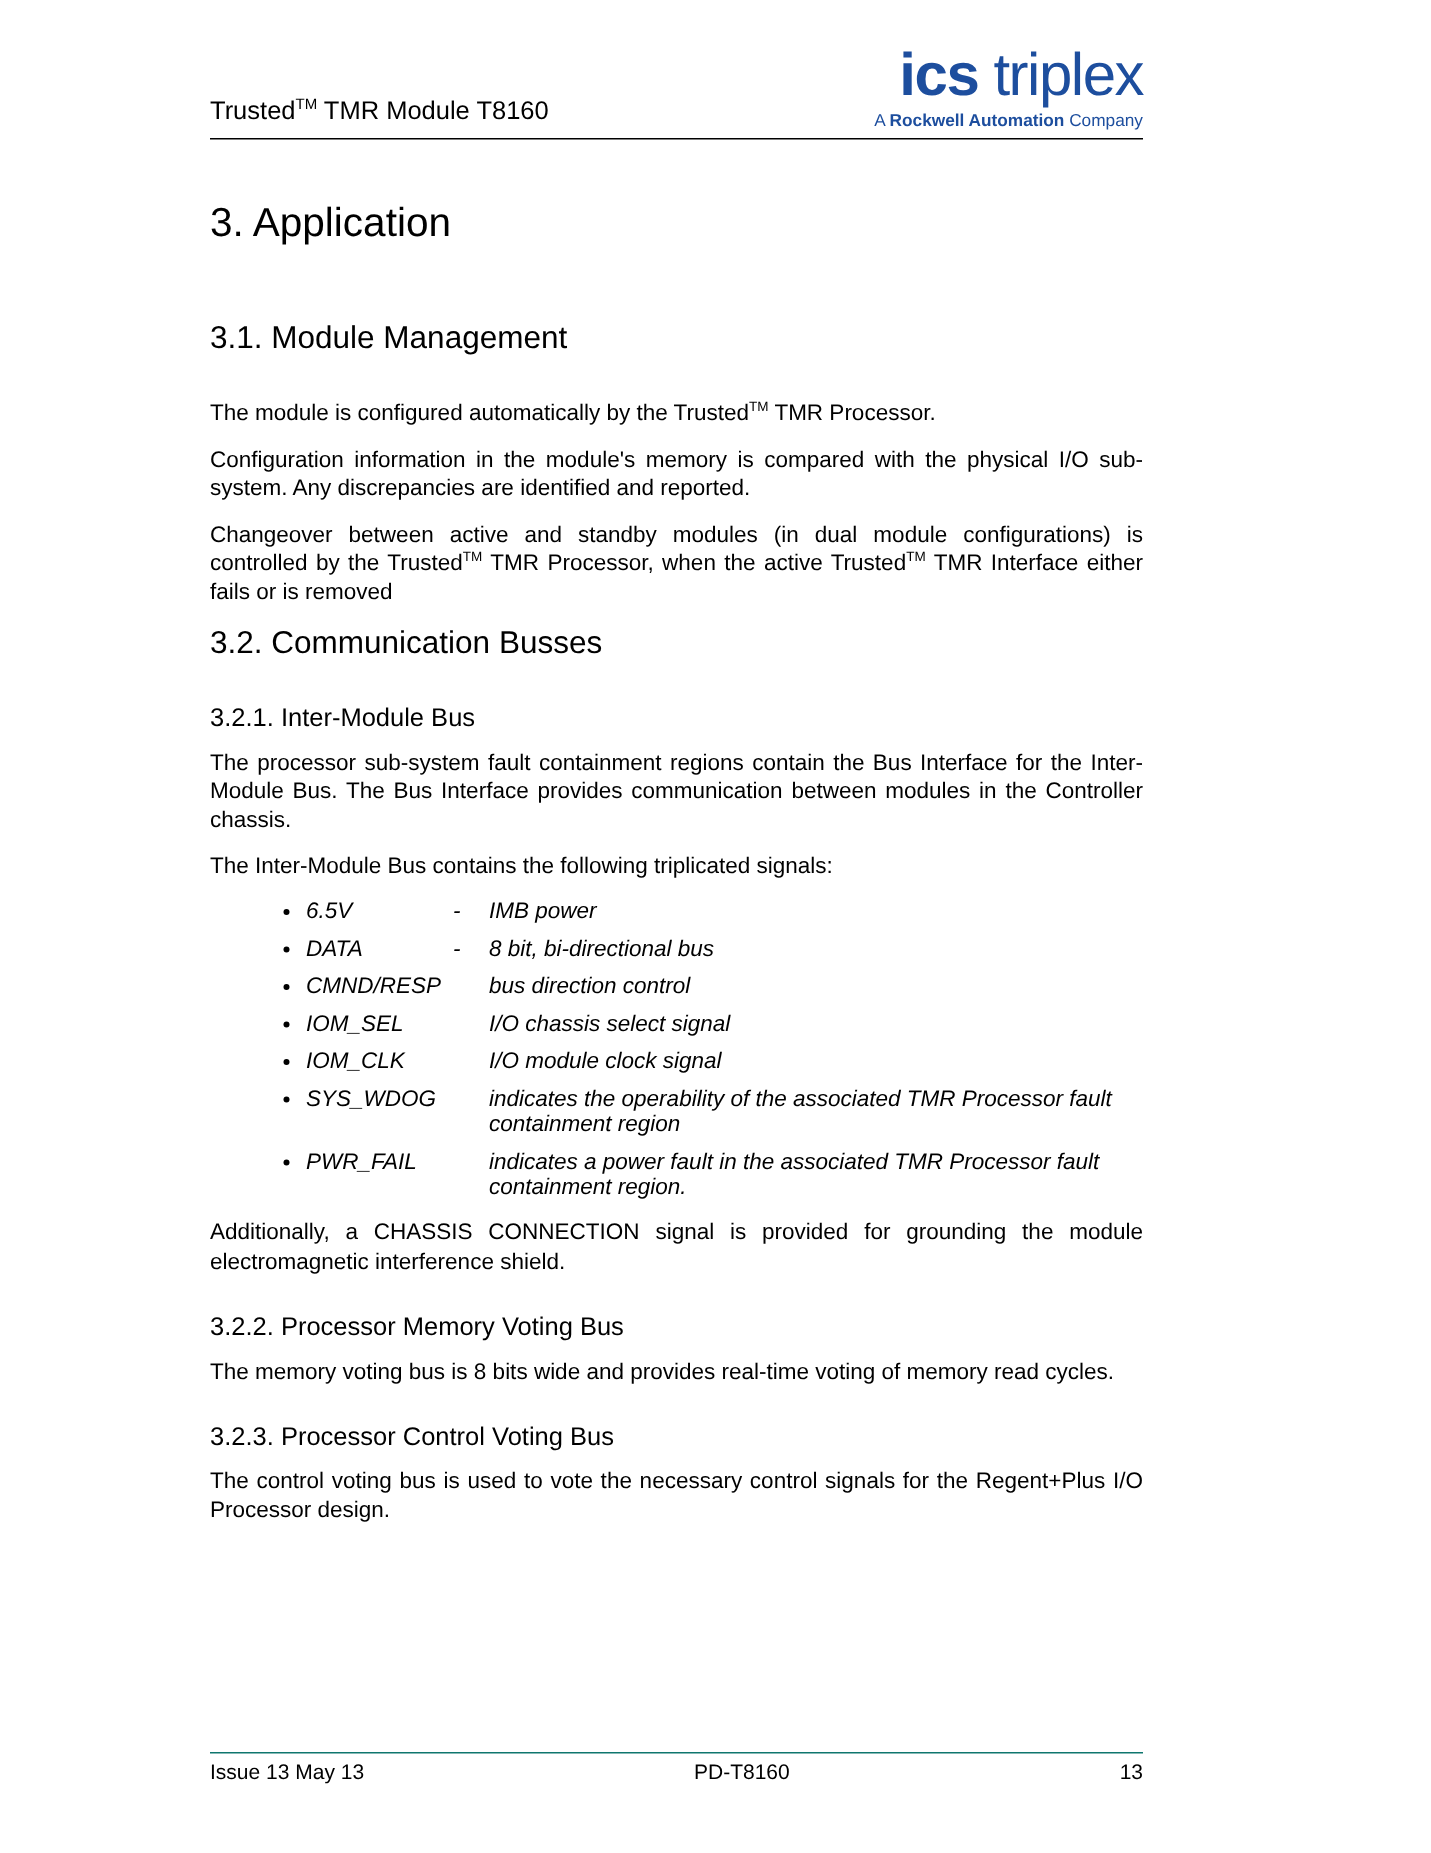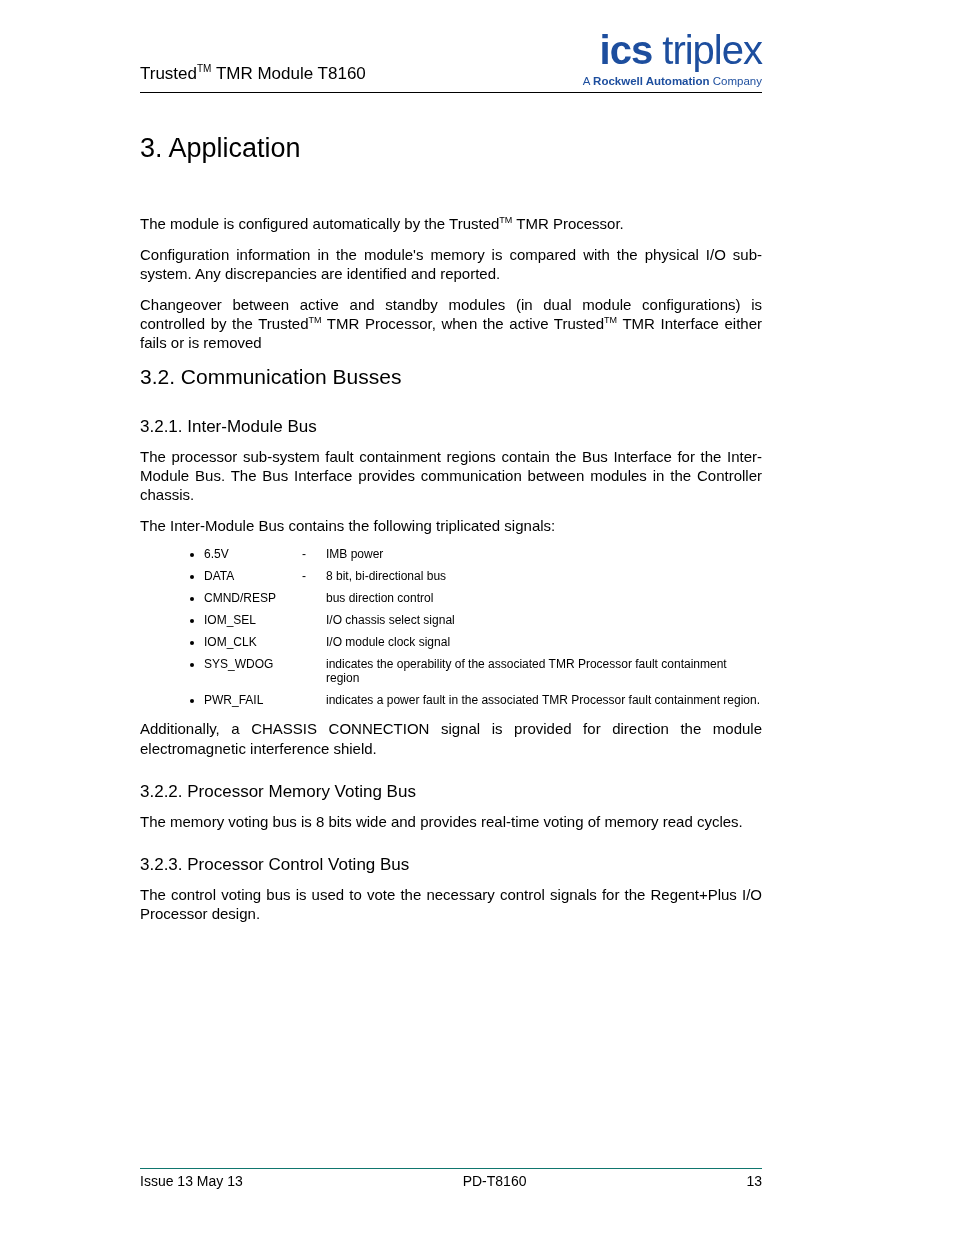--- a/index.html
+++ b/index.html
@@ -78,21 +78,22 @@
     margin: 0 0 12px 0;
     text-align: justify;
   }
   p sup { font-size: 9px; vertical-align: super; }
   .sec32 { }
 
   .sig-list {
     margin: 0 0 12px 0;
     padding: 0 0 0 64px;
     list-style: disc;
-    font-size: 12px;
+    font-size: 15px;
+    font-style: italic;
   }
   .sig-list li { margin: 8px 0; }
   .sig-row { display: flex; align-items: flex-start; }
   .sig-name { display: inline-block; width: 98px; flex: 0 0 98px; }
   .sig-dash { display: inline-block; width: 24px; flex: 0 0 24px; text-align: left; }
   .sig-desc { display: inline-block; flex: 1; }
   .sig-row.nodash .sig-name { width: 122px; flex: 0 0 122px; }
 
   .footer {
     position: absolute;
@@ -120,20 +121,21 @@
         <span class="brand-ics">ics</span><span class="brand-triplex"> triplex</span>
       </div>
       <div class="brand-sub">
         <span>A </span><b>Rockwell Automation</b><span> Company</span>
       </div>
     </div>
   </div>
 
   <h1>3.   Application</h1>
 
+  <h2>3.1. Module Management</h2>
 
   <p>
     <span>The module is configured automatically by the Trusted</span><sup>TM</sup><span> TMR Processor.</span>
   </p>
   <p>Configuration information in the module's memory is compared with the physical I/O sub-system.  Any discrepancies are identified and reported.</p>
   <p>
     <span>Changeover between active and standby modules (in dual module configurations) is controlled by the Trusted</span><sup>TM</sup><span> TMR Processor, when the active Trusted</span><sup>TM</sup><span> TMR Interface either fails or is removed</span>
   </p>
 
   <div class="sec32">
@@ -183,21 +185,21 @@
           </div>
         </li>
         <li>
           <div class="sig-row nodash">
             <span class="sig-name">PWR_FAIL</span>
             <span class="sig-desc">indicates a power fault in the associated TMR Processor fault containment region.</span>
           </div>
         </li>
       </ul>
 
-    <p>Additionally, a CHASSIS CONNECTION signal is provided for direction the module electromagnetic interference shield.</p>
+    <p>Additionally, a CHASSIS CONNECTION signal is provided for grounding the module electromagnetic interference shield.</p>
 
     <h3>3.2.2.  Processor Memory Voting Bus</h3>
     <p style="text-align:left">The memory voting bus is 8 bits wide and provides real-time voting of memory read cycles.</p>
 
     <h3>3.2.3.  Processor Control Voting Bus</h3>
     <p>The control voting bus is used to vote the necessary control signals for the Regent+Plus I/O Processor design.</p>
   </div>
 
   <div class="footer">
     <span>Issue 13 May 13</span>

